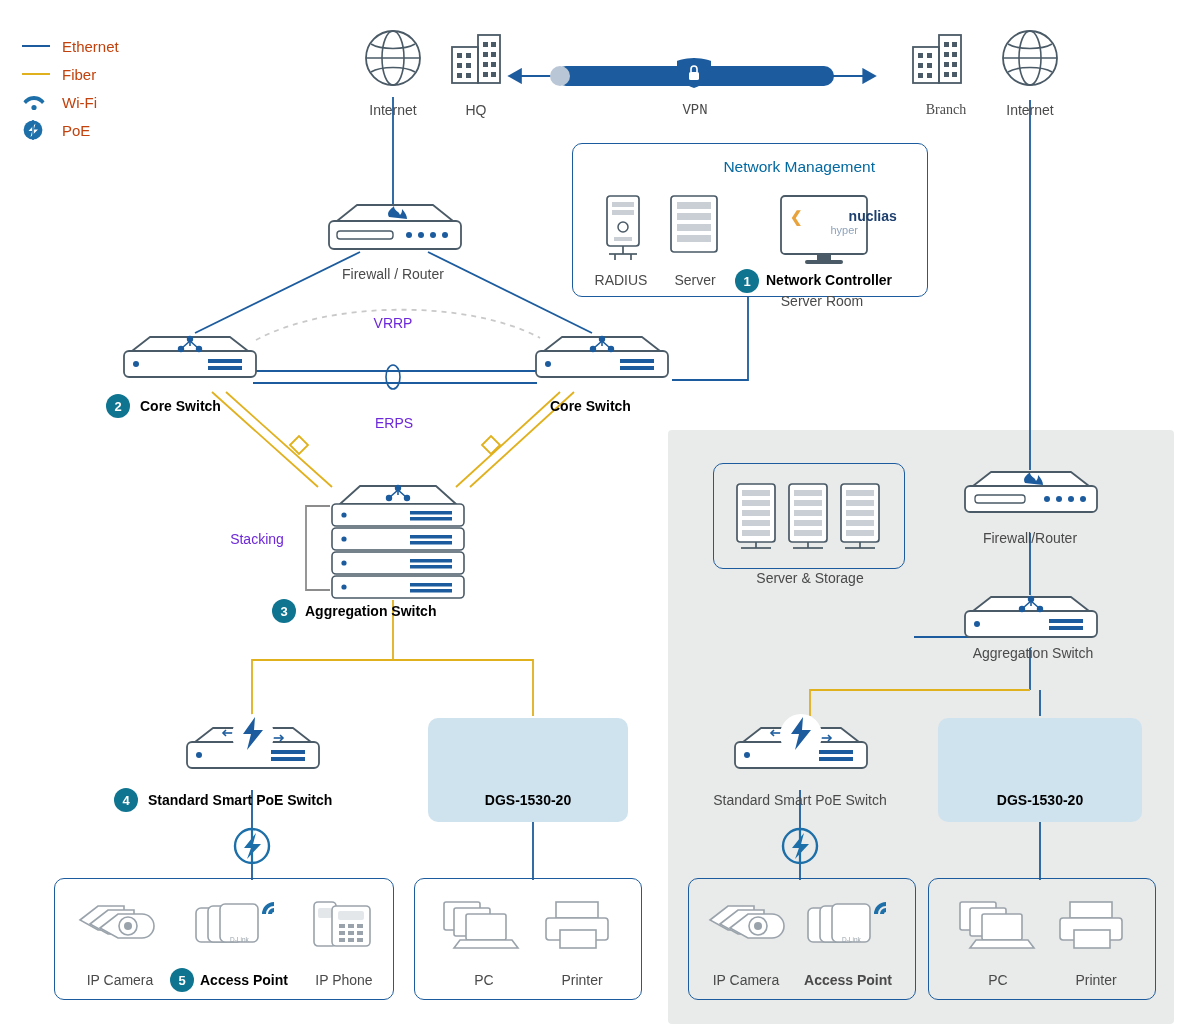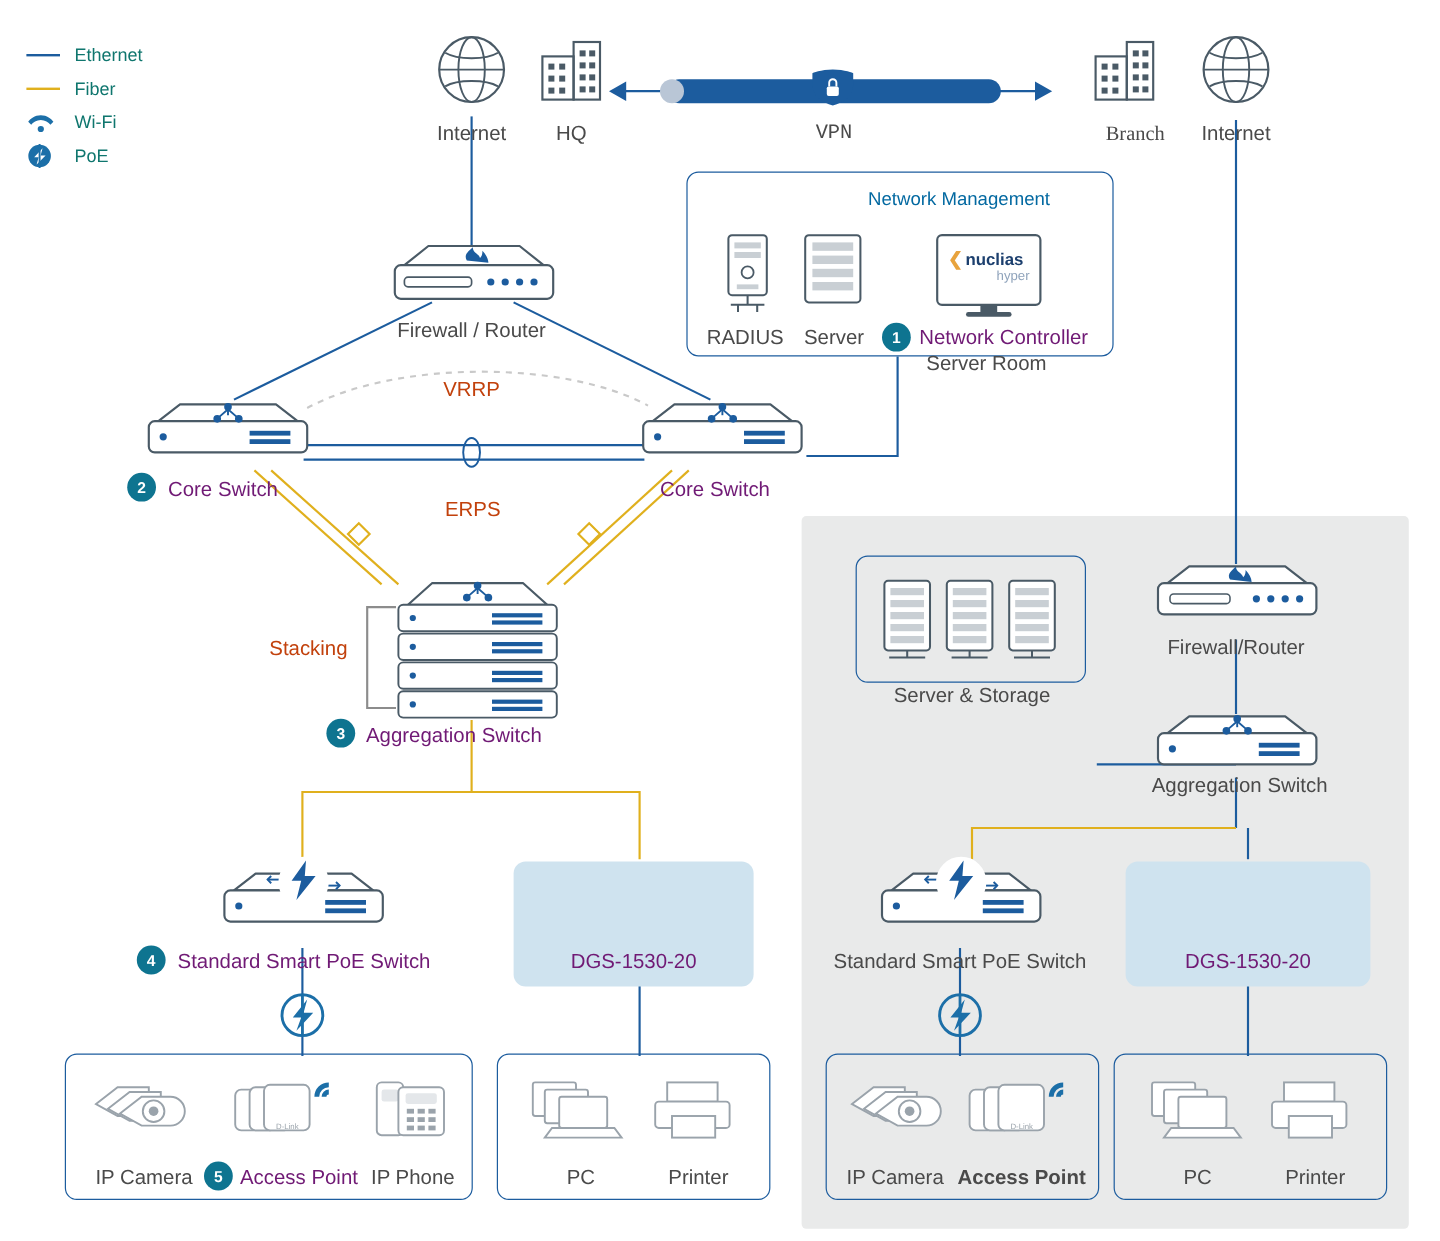--- a/index.html
+++ b/index.html
@@ -10,31 +10,31 @@
     overflow:hidden;
   }
   .abs { position:absolute; }
   svg { display:block; }
   #diagram { position:absolute; left:0; top:0; width:1200px; height:1034px; }
 
   
   .legend { position:absolute; left:22px; top:34px; }
   .legend-row { display:flex; align-items:center; height:24px; margin-bottom:4px; }
   .legend-key { width:40px; display:flex; align-items:center; justify-content:flex-start; }
-  .legend-label { font-size:15px; color:#0f766e; }
+  .legend-label { font-size:15px; color:#c2410c; }
   .line-sample { width:28px; height:2px; background:#1c5c9e; }
   .line-sample.fiber { background:#e0b01d; }
 
   
   .lbl {
-    position:absolute; font-size:17px; color:#4a4a4a;
+    position:absolute; font-size:14px; color:#4a4a4a;
     text-align:center; white-space:nowrap;
   }
-  .lbl.blue { color:#701a75; font-weight:normal; }
-  .lbl.grey { color:#c2410c; }
+  .lbl.blue { color:#000000; font-weight:bold; }
+  .lbl.grey { color:#6d28d9; }
   .lbl.bold { font-weight:bold; }
   .lbl.title { font-size:15.5px; color:#0369a1;text-align:right; }
 
   .badge {
     position:absolute; width:24px; height:24px; border-radius:50%;
     background:#0e7490; color:#fff; font-size:13px; font-weight:bold;
     display:flex; align-items:center; justify-content:center;
   }
 
   .panel { position:absolute; box-sizing:border-box; }
@@ -542,21 +542,21 @@
 <div class="panel outline" style="left:414px; top:878px; width:228px; height:122px;"></div>
 <div class="panel outline" style="left:713px; top:463px; width:192px; height:106px;"></div>
 <div class="panel outline" style="left:688px; top:878px; width:228px; height:122px;"></div>
 <div class="panel outline" style="left:928px; top:878px; width:228px; height:122px;"></div>
 <div class="panel tint" style="left:428px; top:718px; width:200px; height:104px;"></div>
 <div class="panel tint" style="left:938px; top:718px; width:204px; height:104px;"></div>
 
 <div class="abs" style="left:790px; top:206px; width:68px; height:34px; display:flex; flex-direction:column; justify-content:center;">
   <div style="display:flex; align-items:center; gap:2px;">
     <span style="color:#e8a33d; font-size:15px; font-weight:bold; line-height:1;">❮</span>
-    <span style="font-size:14px; font-weight:bold; color:#1c3f6e; line-height:1;">nuclias</span>
+    <span style="font-size:14px; font-weight:bold; color:#1c3f6e; line-height:1;margin-left:44px;">nuclias</span>
   </div>
   <div style="font-size:11px; color:#8fa3bb; text-align:right; line-height:1.2;">hyper</div>
 </div>
 
 <div class="lbl" style="left:343px; top:102px; width:100px;">Internet</div>
 <div class="lbl" style="left:446px; top:102px; width:60px;">HQ</div>
 <div class="lbl" style="left:655px; top:102px; width:80px;font-family:Liberation Mono, monospace;">VPN</div>
 <div class="lbl" style="left:906px; top:102px; width:80px;font-family:Liberation Serif, serif;">Branch</div>
 <div class="lbl" style="left:980px; top:102px; width:100px;">Internet</div>
 

